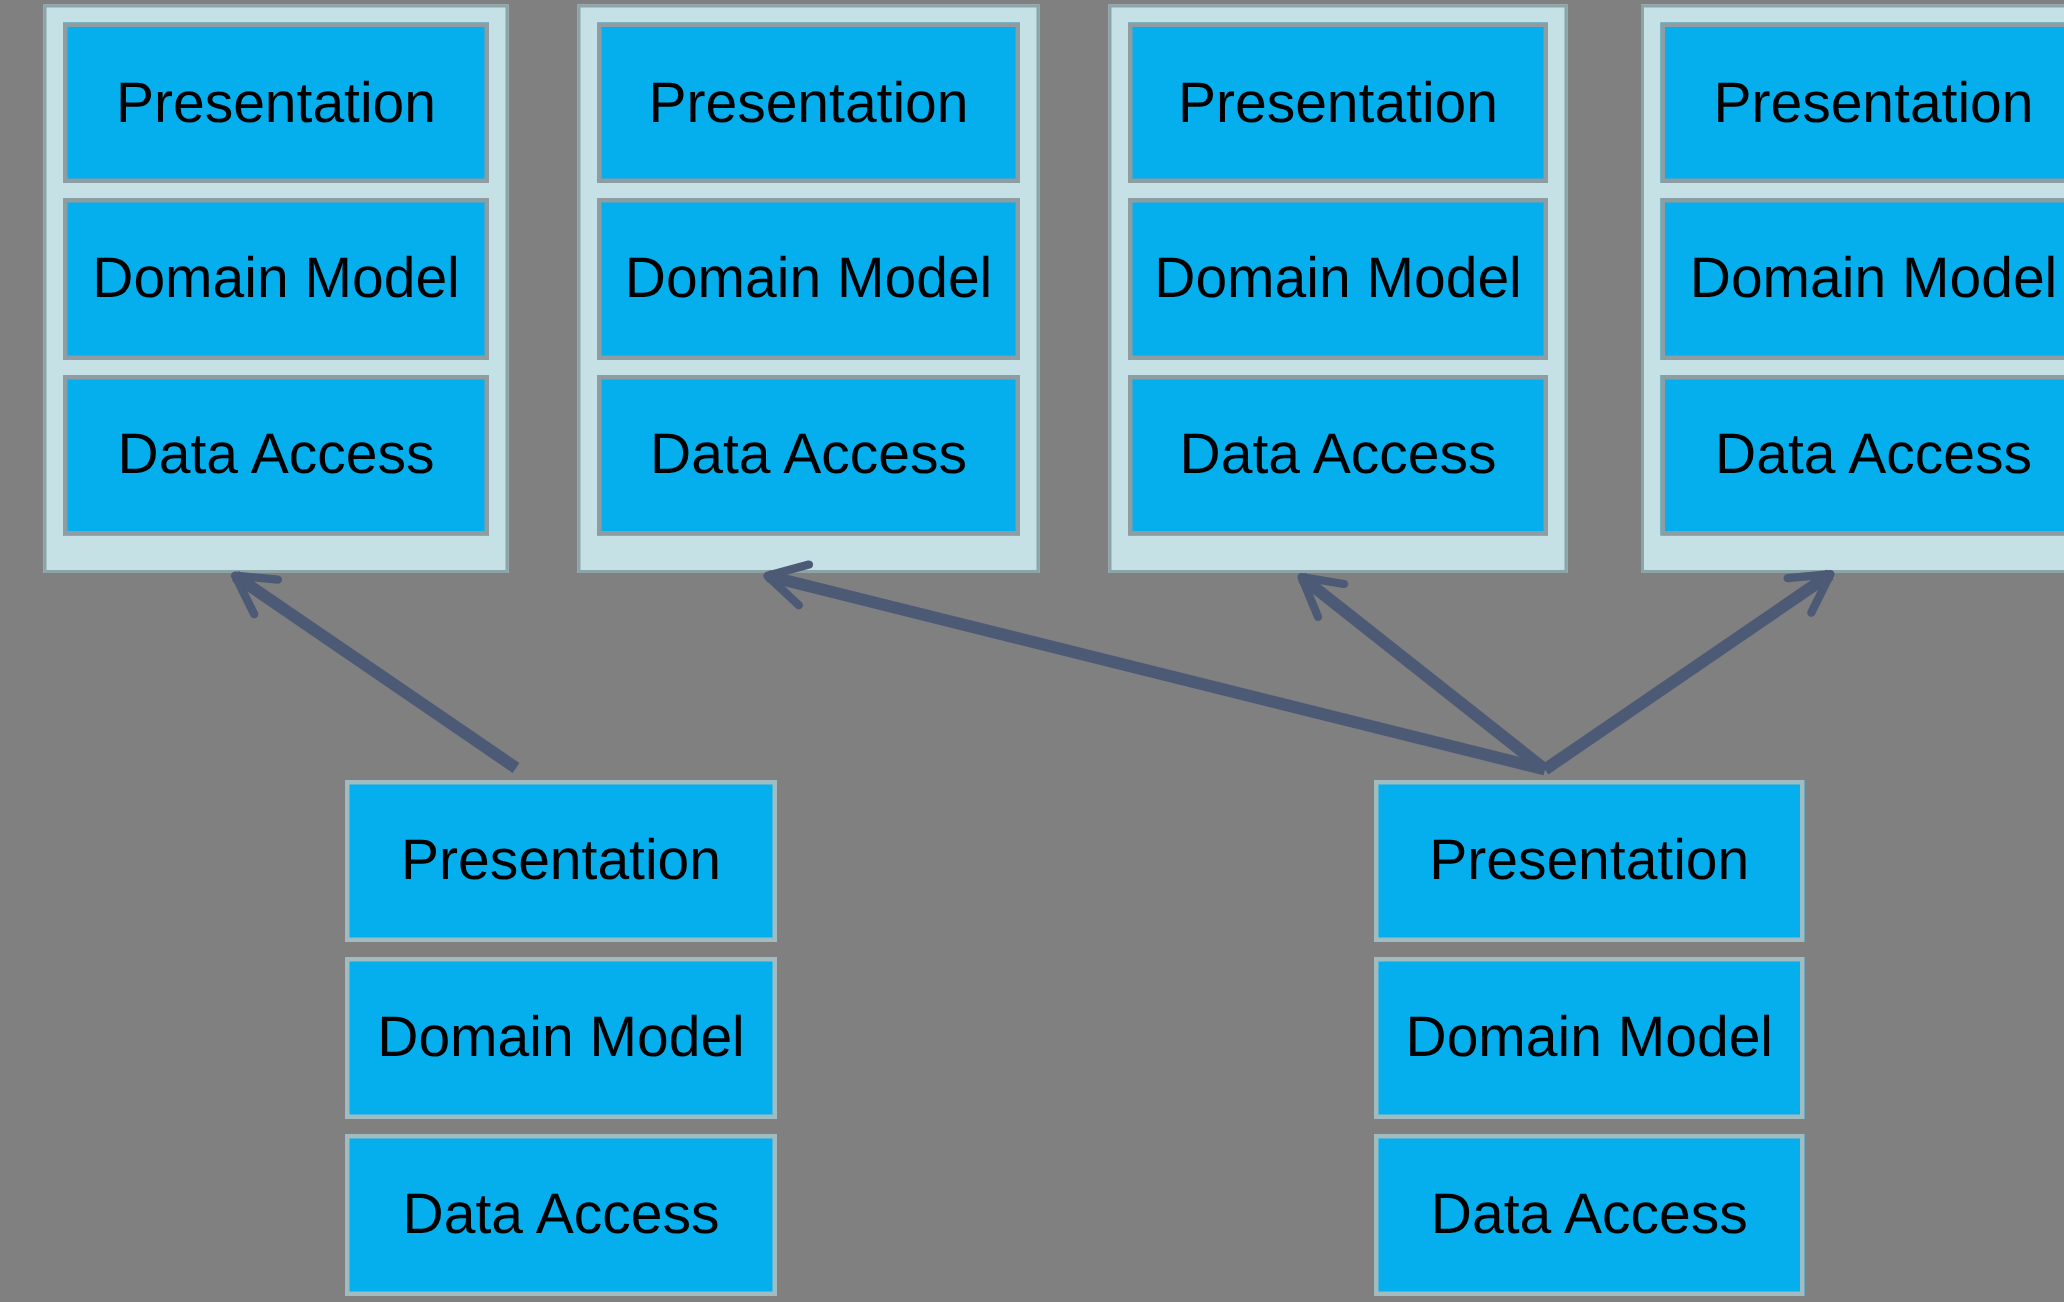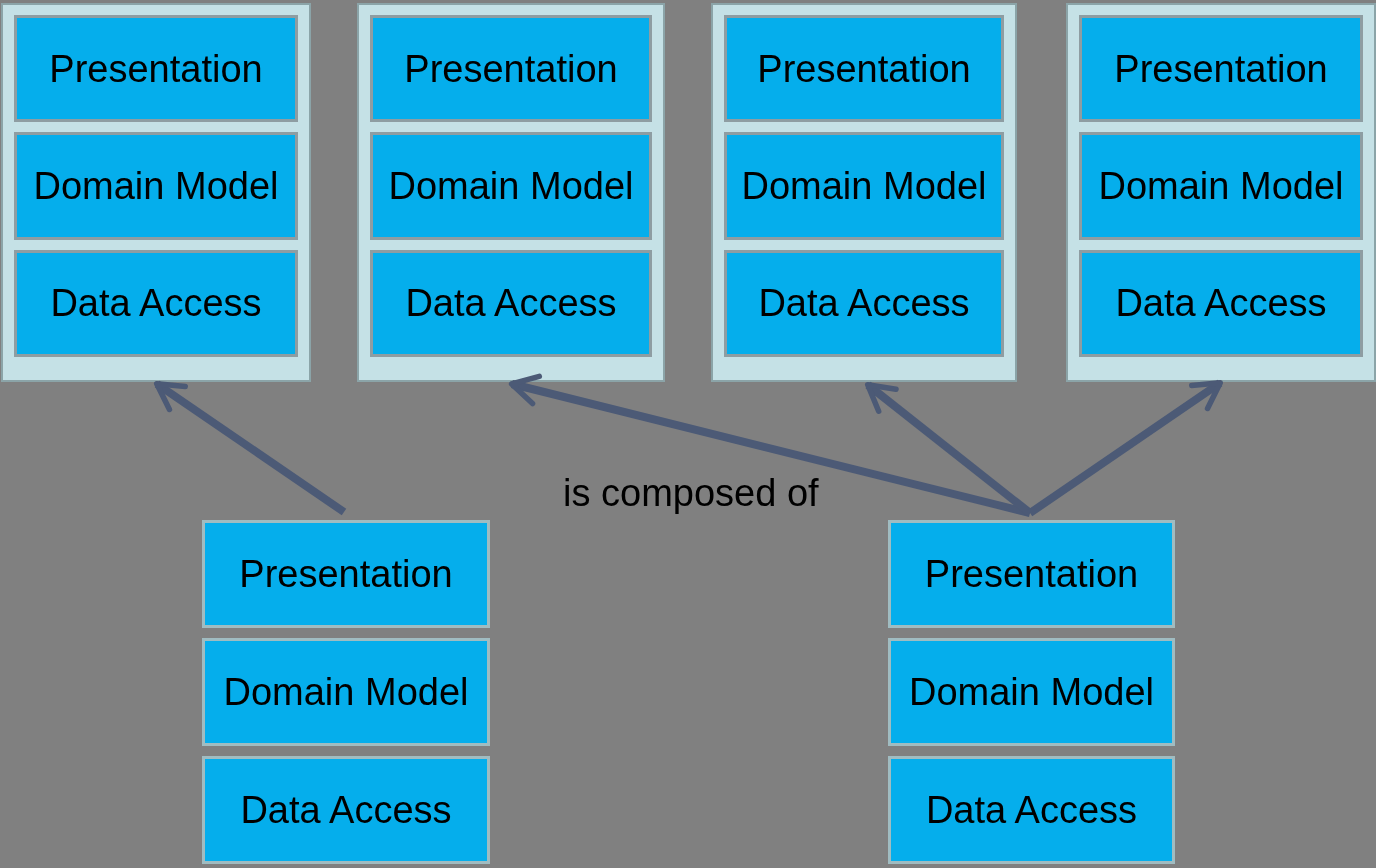--- a/index.html
+++ b/index.html
@@ -22,20 +22,21 @@
     position: relative;
     width: 1376px; height: 868px;
     overflow: hidden;
     background: var(--background);
   }
   .group {
     position: absolute;
     display: flex;
     flex-direction: column;
     gap: 10px;
+    margin-left: 28px;
   }
   .group.top {
     top: 3px;
     height: 379px;
     background: var(--container-fill);
     border: 2px solid var(--container-border);
     padding: 10px 11px 23px 11px;
   }
   .group.top .layer-box {
     flex: 1;
@@ -145,21 +146,20 @@
       <span>Presentation</span>
     </div>
     <div class="layer-box">
       <span>Domain Model</span>
     </div>
     <div class="layer-box">
       <span>Data Access</span>
     </div>
   </section>
 
-  <div class="relation-label">is composed of</div>
 
   <svg class="arrows" viewBox="0 0 1376 868" xmlns="http://www.w3.org/2000/svg">
     <defs>
       <marker id="arrowhead" viewBox="0 0 10 10" refX="8.3" refY="5" markerWidth="4.6" markerHeight="4.6" orient="auto-start-reverse">
         <path d="M1.6,1.2 L8.4,5 L1.6,8.8" fill="none" stroke-width="1.5" stroke-linecap="round" stroke-linejoin="round" style="stroke: var(--arrow);"></path>
       </marker>
     </defs>
   <line x1="344" y1="512" x2="157" y2="384" stroke-width="8" marker-end="url(#arrowhead)" style="stroke: var(--arrow);"></line>
       <line x1="1030" y1="513" x2="512" y2="384" stroke-width="8" marker-end="url(#arrowhead)" style="stroke: var(--arrow);"></line>
       <line x1="1030" y1="513" x2="868" y2="385" stroke-width="8" marker-end="url(#arrowhead)" style="stroke: var(--arrow);"></line>

